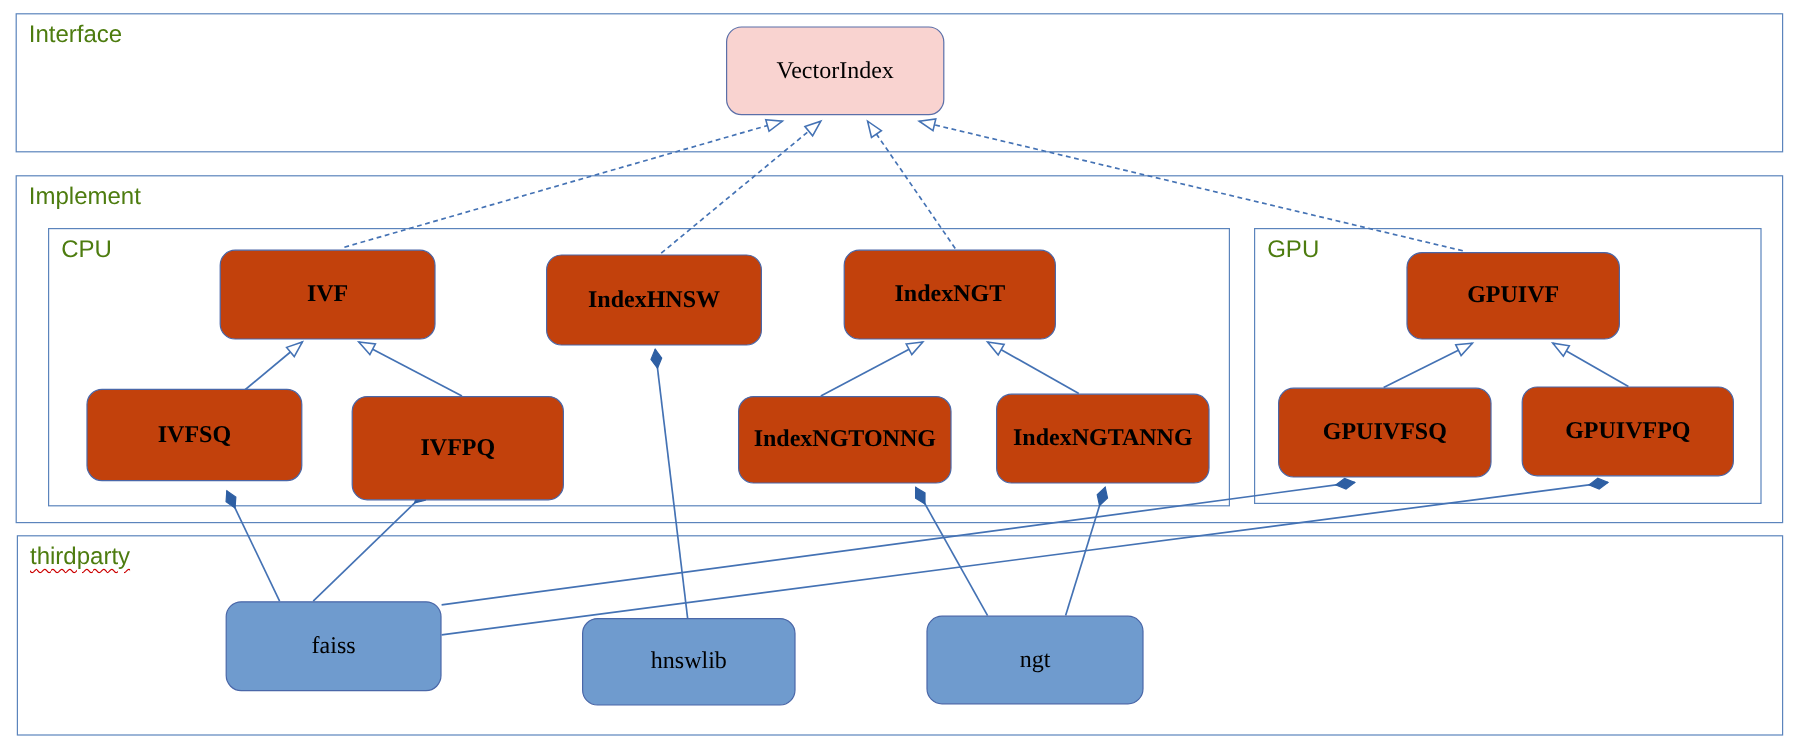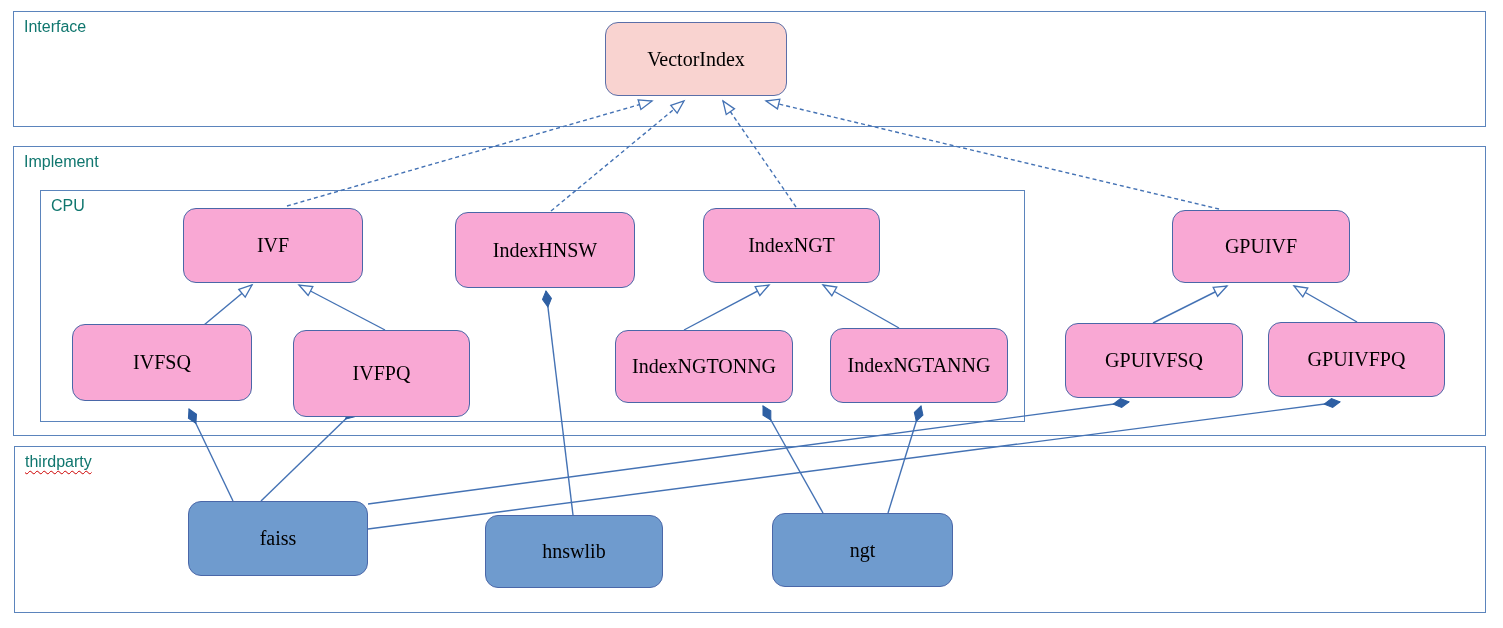--- a/index.html
+++ b/index.html
@@ -5,35 +5,35 @@
   html,body{margin:0;padding:0;background:#ffffff;}
   #canvas{
     position:relative;width:1503px;height:628px;background:#ffffff;
     font-family:"Liberation Sans", sans-serif;overflow:hidden;
   }
   .container{
     position:absolute;border:1.5px solid #5b84bc;background:transparent;
     z-index:1;box-sizing:border-box;
   }
   .clabel{
-    position:absolute;top:6px;left:10px;font-size:16px;color:#0f766e;
+    position:absolute;top:6px;left:10px;font-size:20px;color:#4d7c0f;
     font-family:"Liberation Sans", sans-serif;white-space:nowrap;
   }
   .clabel.misspelled{
     text-decoration:underline wavy #cc0000;
     text-decoration-thickness:1px;text-underline-offset:3px;
   }
   #edge-layer{position:absolute;left:0;top:0;z-index:2;pointer-events:none;}
   .node{
     position:absolute;display:flex;align-items:center;justify-content:center;
     border:1.6px solid #4a67a8;border-radius:13px;z-index:3;
     font-family:"Liberation Serif", serif;font-size:20px;color:#000;
     box-sizing:border-box;text-align:right;
   }
-  .node.green{background:#f9a8d4;}
+  .node.green{background:#c2410c;font-weight:bold;}
   .node.blue{background:#6f9bce;}
   .node.pink{background:#f9d3d0;border-color:#5b6fa8;}
   .edge{stroke:#4472b4;stroke-width:1.4;fill:none;}
   .edge.realization{stroke-dasharray:4 3;}
 </style>
 </head>
 <body>
 
 <div id="canvas">
 
@@ -42,20 +42,23 @@
   </div>
 
   <div class="container" style="left:13px;top:146px;width:1473px;height:290px">
     <span class="clabel">Implement</span>
   </div>
 
   <div class="container" style="left:40px;top:190px;width:985px;height:232px">
     <span class="clabel">CPU</span>
   </div>
 
+  <div class="container" style="left:1045px;top:190px;width:423px;height:230px">
+    <span class="clabel">GPU</span>
+  </div>
 
   <div class="container" style="left:14px;top:446px;width:1472px;height:167px">
     <span class="clabel misspelled">thirdparty</span>
   </div>
 
   <svg id="edge-layer" width="1503" height="628" viewBox="0 0 1503 628">
     <defs>
       <marker id="arrow-open" markerUnits="userSpaceOnUse" markerWidth="18" markerHeight="14" refX="14.5" refY="6.5" orient="auto">
         <path d="M1.5,1.5 L14.5,6.5 L1.5,11.5 Z" fill="#ffffff" stroke="#4472b4" stroke-width="1.3"></path>
       </marker>

